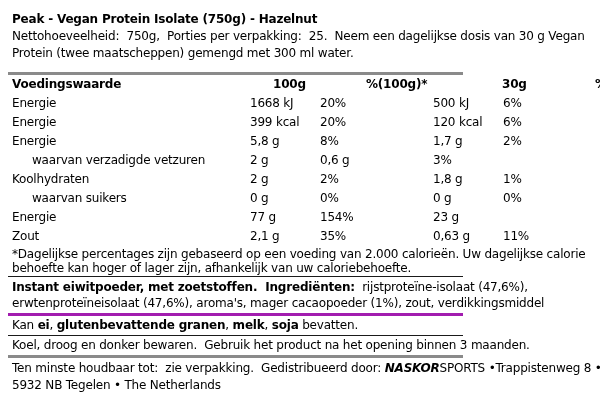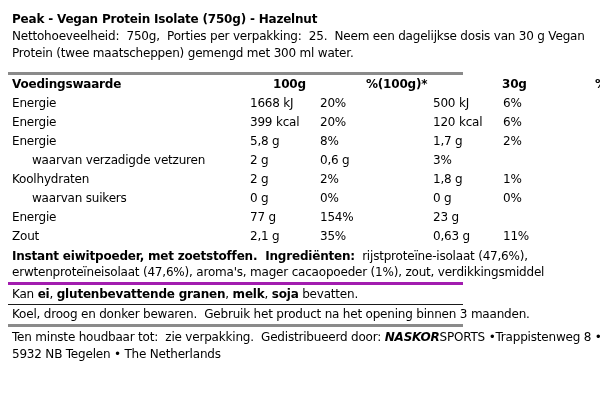--- a/index.html
+++ b/index.html
@@ -83,20 +83,24 @@
         <div class="trow"><div class="cell">Energie</div><div class="cell">399 kcal</div><div class="cell">20%</div><div class="cell">120 kcal</div><div class="cell">6%</div></div>
         <div class="trow"><div class="cell">Energie</div><div class="cell">5,8 g</div><div class="cell">8%</div><div class="cell">1,7 g</div><div class="cell">2%</div></div>
         <div class="trow"><div class="cell ind">waarvan verzadigde vetzuren</div><div class="cell">2 g</div><div class="cell">0,6 g</div><div class="cell">3%</div></div>
         <div class="trow"><div class="cell">Koolhydraten</div><div class="cell">2 g</div><div class="cell">2%</div><div class="cell">1,8 g</div><div class="cell">1%</div></div>
         <div class="trow"><div class="cell ind">waarvan suikers</div><div class="cell">0 g</div><div class="cell">0%</div><div class="cell">0 g</div><div class="cell">0%</div></div>
         <div class="trow"><div class="cell">Energie</div><div class="cell">77 g</div><div class="cell">154%</div><div class="cell">23 g</div></div>
         <div class="trow"><div class="cell">Zout</div><div class="cell">2,1 g</div><div class="cell">35%</div><div class="cell">0,63 g</div><div class="cell">11%</div></div>
       </div>
   </div>
 
+  <div class="sec-footnote">
+    <div class="line">*Dagelijkse percentages zijn gebaseerd op een voeding van 2.000 calorieën. Uw dagelijkse calorie</div>
+    <div class="line">behoefte kan hoger of lager zijn, afhankelijk van uw caloriebehoefte.</div>
+  </div>
 
   <div class="sec-ingredients">
       <div class="line"><span class="s-b">Instant eiwitpoeder, met zoetstoffen.  Ingrediënten:</span><span class="s-n">  rijstproteïne-isolaat (47,6%),</span></div>
       <div class="line"><span class="s-n">erwtenproteïneisolaat (47,6%), aroma's, mager cacaopoeder (1%), zout, verdikkingsmiddel</span></div>
     </div>
 
   <div class="sec-allergens">
       <div class="line"><span class="s-n">Kan </span><span class="s-b">ei</span><span class="s-n">, </span><span class="s-b">glutenbevattende granen</span><span class="s-n">, </span><span class="s-b">melk</span><span class="s-n">, </span><span class="s-b">soja</span><span class="s-n"> bevatten.</span></div>
     </div>
 

